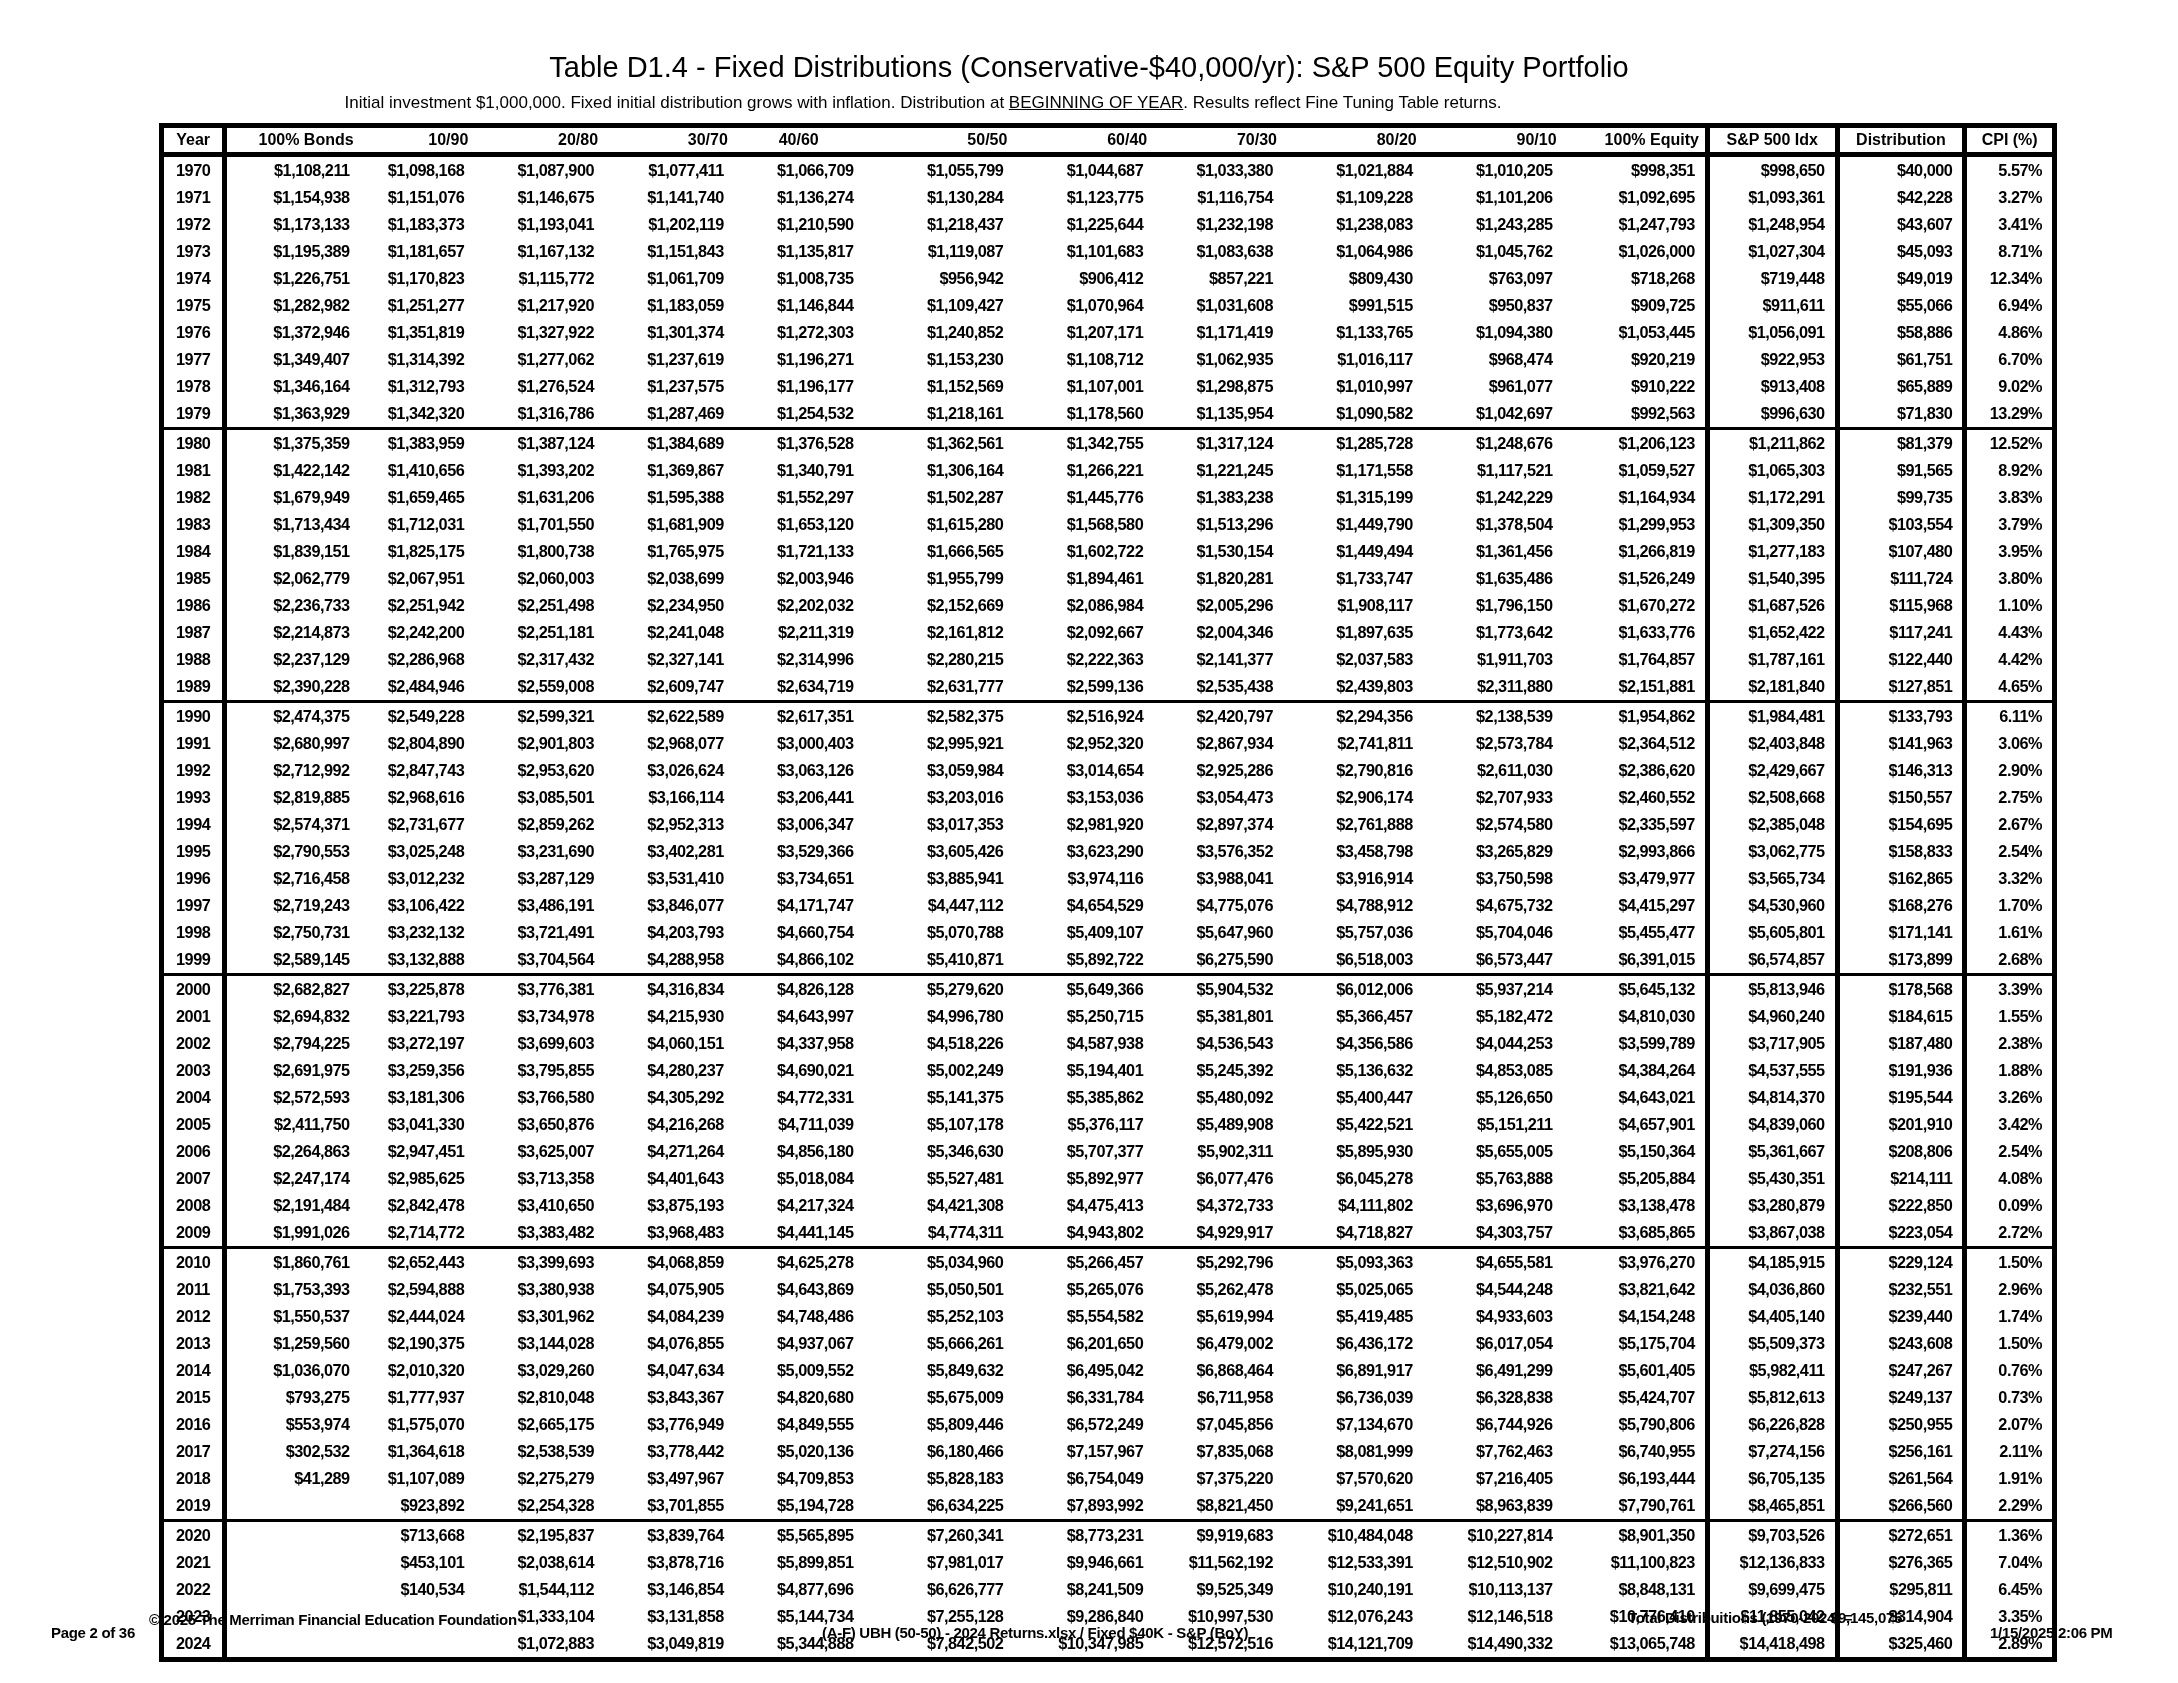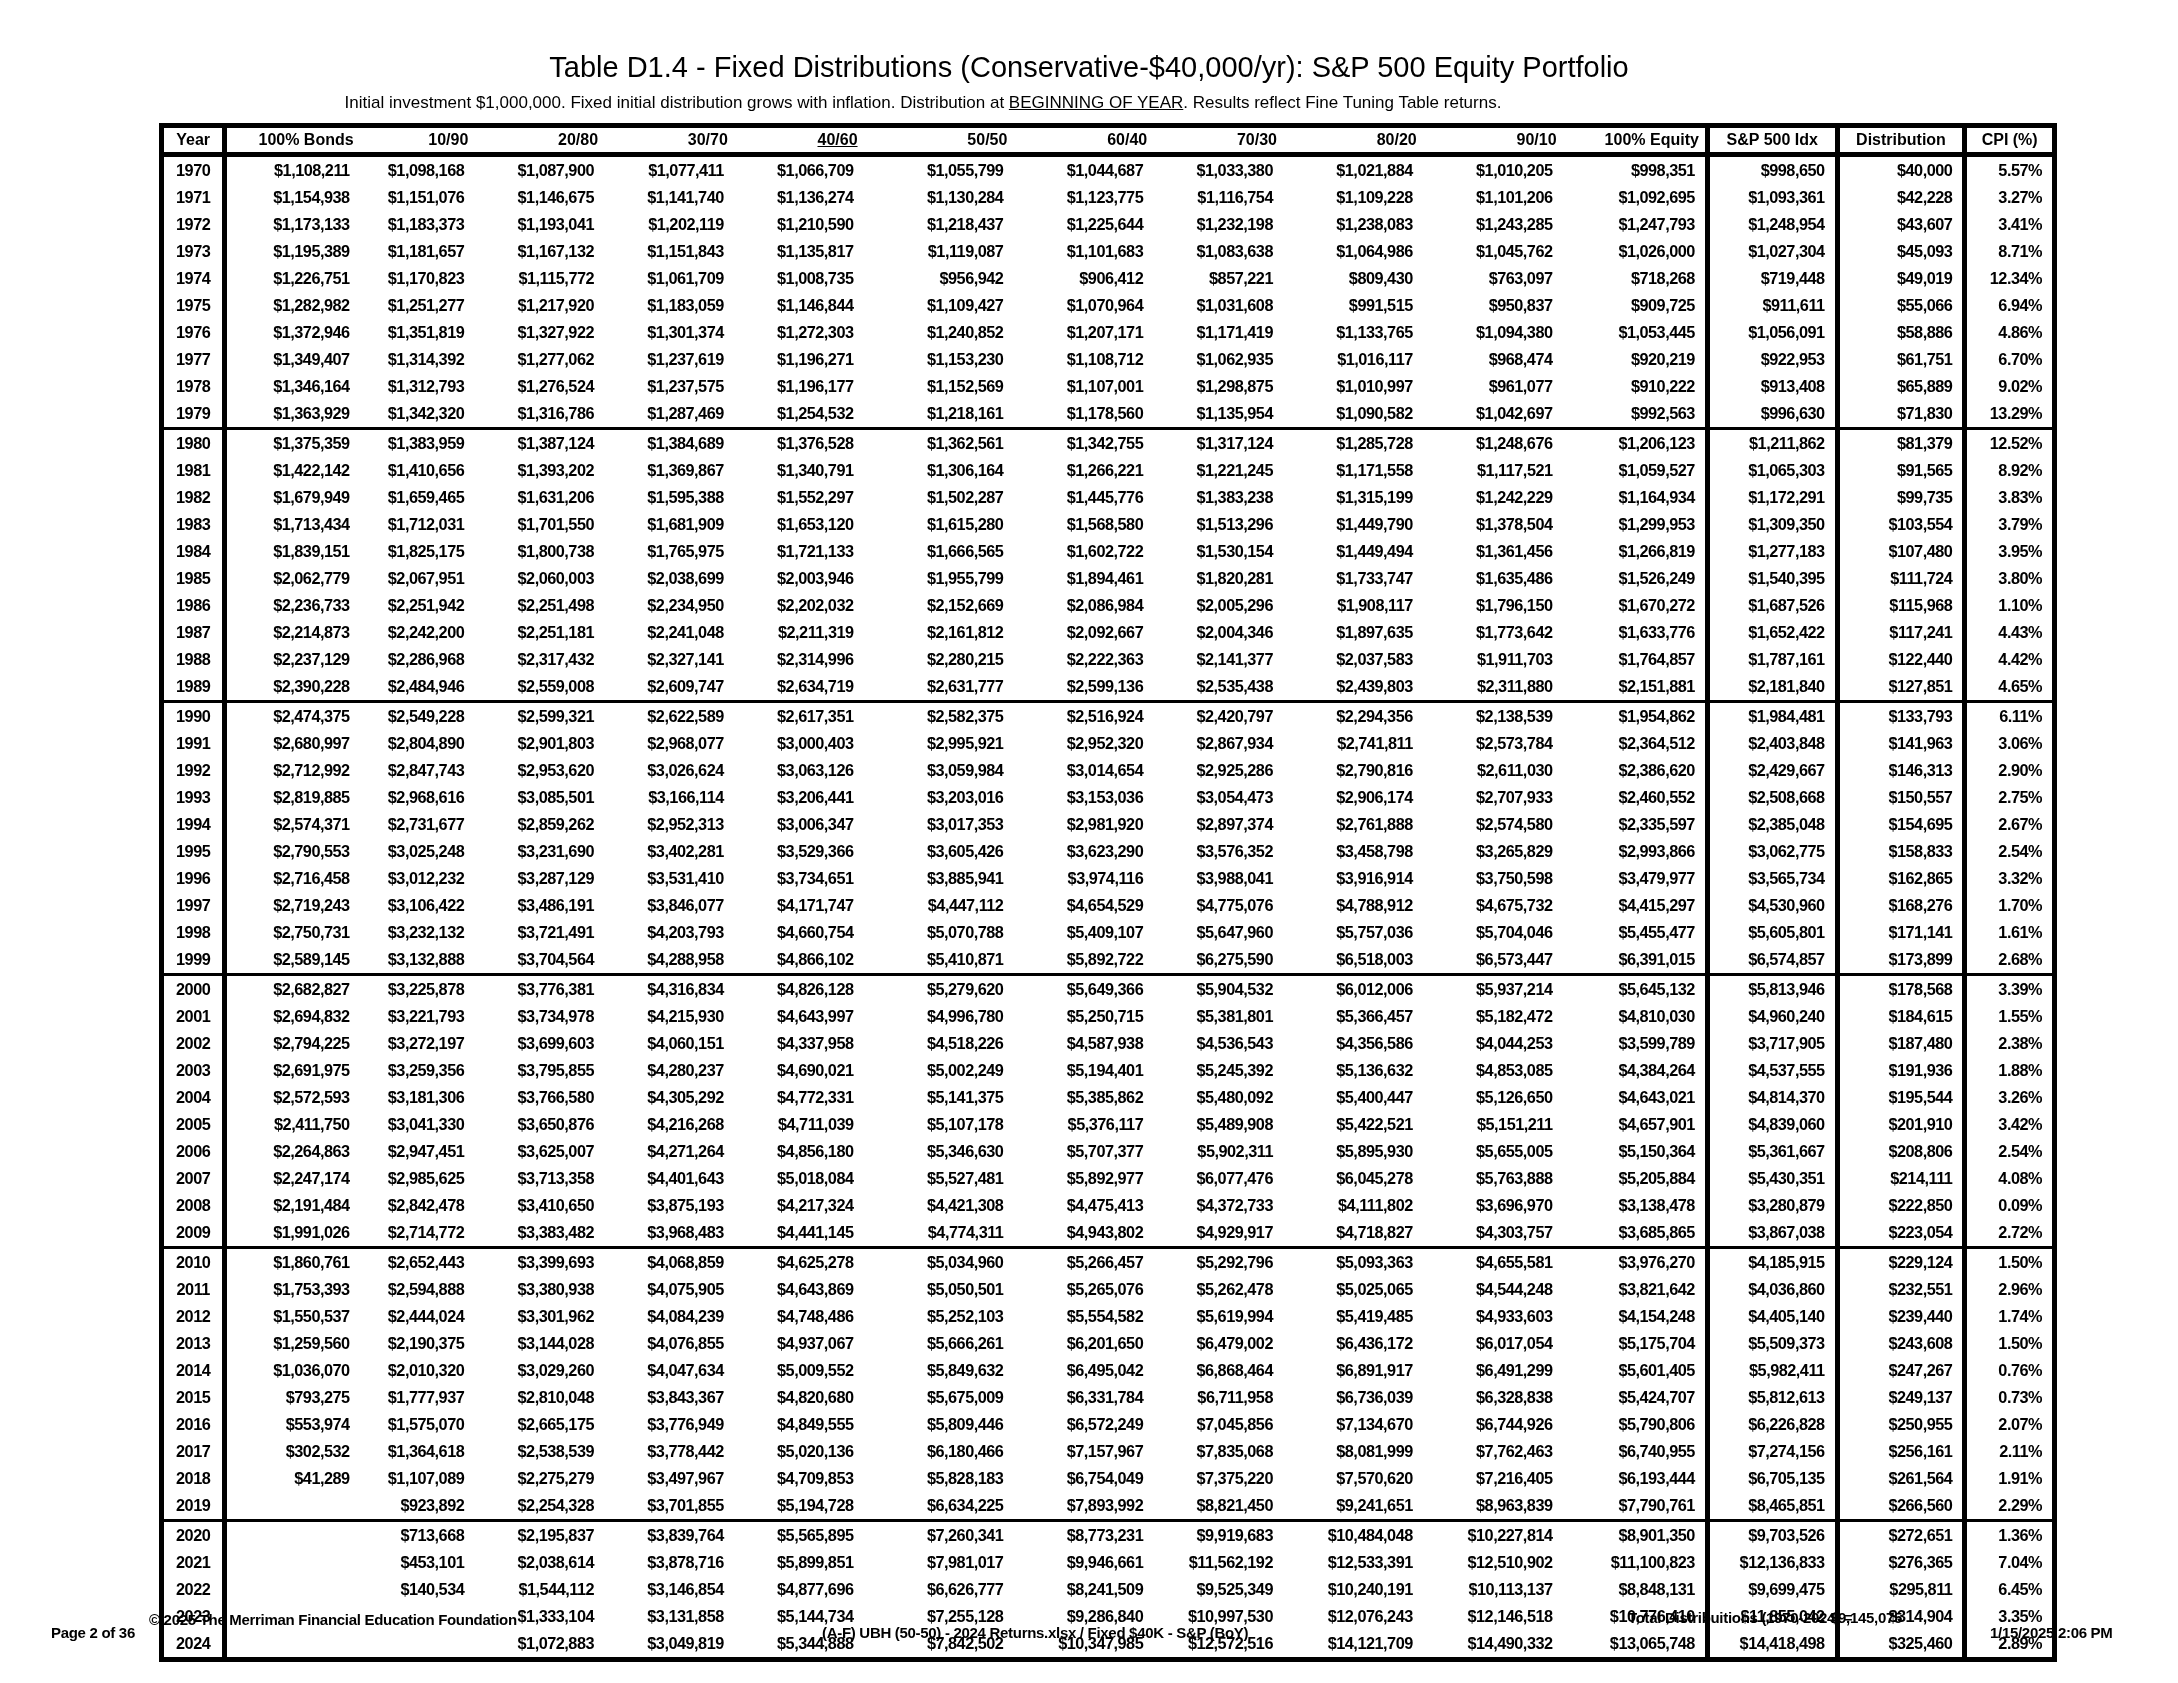--- a/index.html
+++ b/index.html
@@ -39,21 +39,21 @@
       <col style="width:127px">
       <col style="width:89px">
   </colgroup>
   <thead>
       <tr id="hdr">
         <th>Year</th>
         <th class="bl" style="text-align: right;">100% Bonds</th>
         <th style="text-align: right;">10/90</th>
         <th style="text-align: right;">20/80</th>
         <th style="text-align: right;">30/70</th>
-        <th style="text-align: right; text-decoration: underline;">40/60</th>
+        <th style="">40/60</th>
         <th style="text-align: right;">50/50</th>
         <th style="text-align: right;">60/40</th>
         <th style="text-align: right;">70/30</th>
         <th style="text-align: right;">80/20</th>
         <th style="text-align: right;">90/10</th>
         <th style="text-align: right;">100% Equity</th>
         <th class="bl">S&amp;P 500 Idx</th>
         <th class="bl">Distribution</th>
         <th class="bl">CPI (%)</th>
       </tr>

